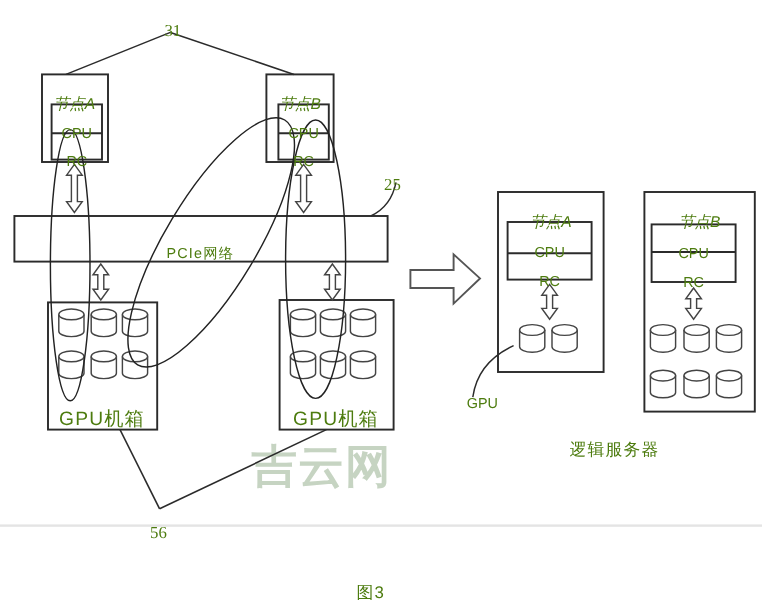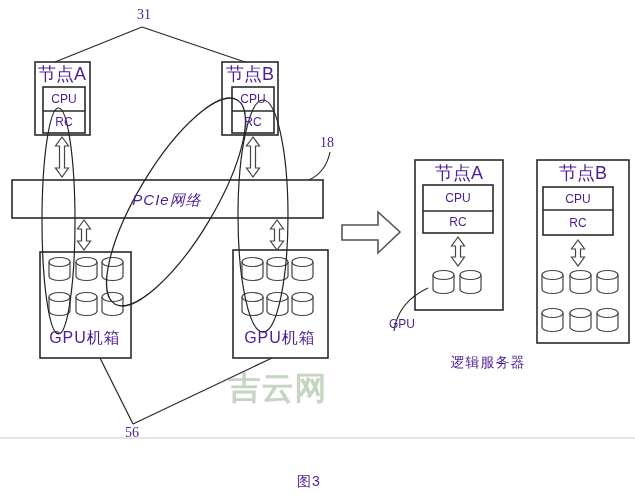--- a/index.html
+++ b/index.html
@@ -1,28 +1,28 @@
 <!DOCTYPE html>
 <html><head>
 <meta charset="utf-8">
 <style>
   html,body{margin:0;padding:0;background:#fff;}
   #stage{position:relative;width:635px;height:500px;background:#ffffff;overflow:hidden;
          font-family:"Liberation Sans","DejaVu Sans",sans-serif;color:#2b2b2b;}
   #stage svg{position:absolute;left:0;top:0;z-index:2;}
   .lbl{position:absolute;transform:translate(-50%,-50%);white-space:nowrap;z-index:3;
-       color:#4c1d95;line-height:1;}
-  .f13{font-size:18px;}
+       color:#4d7c0f;line-height:1;margin-top:12px;}
+  .f13{font-size:13px;font-style:italic;}
   .f12{font-size:12px;text-align:center;}
-  .f15{font-size:15px;letter-spacing:1px;font-style:italic;}
+  .f15{font-size:12px;letter-spacing:1px;}
   .f14{font-size:14px;letter-spacing:1px;}
   .chassis{font-size:16px;letter-spacing:1px;}
   .num{font-family:"Liberation Serif","DejaVu Serif",serif;font-size:14px;}
-  #watermark{position:absolute;left:278px;top:389px;transform:translate(-50%,-50%);
-             z-index:1;font-size:32px;font-weight:700;letter-spacing:1px;
+  #watermark{position:absolute;left:268px;top:389px;transform:translate(-50%,-50%);
+             z-index:1;font-size:38px;font-weight:700;letter-spacing:1px;
              color:#c6d4c2;white-space:nowrap;}
   .sep{position:absolute;left:0;top:437px;width:635px;height:2px;background:#e4e4e4;z-index:0;}
 </style>
 </head>
 <body>
 
 <div id="stage">
 
   <div id="watermark">吉云网</div>
   <div class="sep"></div>
@@ -126,29 +126,29 @@
     <path d="M394 331 Q398 302 428 288" stroke="#2b2b2b" stroke-width="1.2" fill="none"></path>
   </svg>
 
   <div class="lbl num" style="left:144px;top:15px">31</div>
   <div class="lbl f13" style="left:62px;top:74px">节点A</div>
   <div class="lbl f12" style="left:64px;top:99px">CPU</div>
   <div class="lbl f12" style="left:64px;top:122px">RC</div>
   <div class="lbl f13" style="left:250px;top:74px">节点B</div>
   <div class="lbl f12" style="left:253px;top:99px">CPU</div>
   <div class="lbl f12" style="left:253px;top:122px">RC</div>
-  <div class="lbl num" style="left:327px;top:143px">18</div>
+  <div class="lbl num" style="left:327px;top:143px">25</div>
   <div class="lbl f15" style="left:167px;top:199px">PCIe网络</div>
   <div class="lbl chassis" style="left:85px;top:338px">GPU机箱</div>
   <div class="lbl chassis" style="left:280px;top:338px">GPU机箱</div>
   <div class="lbl num" style="left:132px;top:433px">56</div>
 
   <div class="lbl f13" style="left:459px;top:173px">节点A</div>
   <div class="lbl f12" style="left:458px;top:198px">CPU</div>
   <div class="lbl f12" style="left:458px;top:222px">RC</div>
   <div class="lbl f12" style="left:402px;top:324px">GPU</div>
   <div class="lbl f13" style="left:583px;top:173px">节点B</div>
   <div class="lbl f12" style="left:578px;top:199px">CPU</div>
   <div class="lbl f12" style="left:578px;top:223px">RC</div>
-  <div class="lbl f14" style="left:488px;top:362px">逻辑服务器</div>
+  <div class="lbl f14" style="left:512px;top:362px">逻辑服务器</div>
 
   <div class="lbl f14" style="left:309px;top:481px">图3</div>
 </div>
 
 </body></html>

